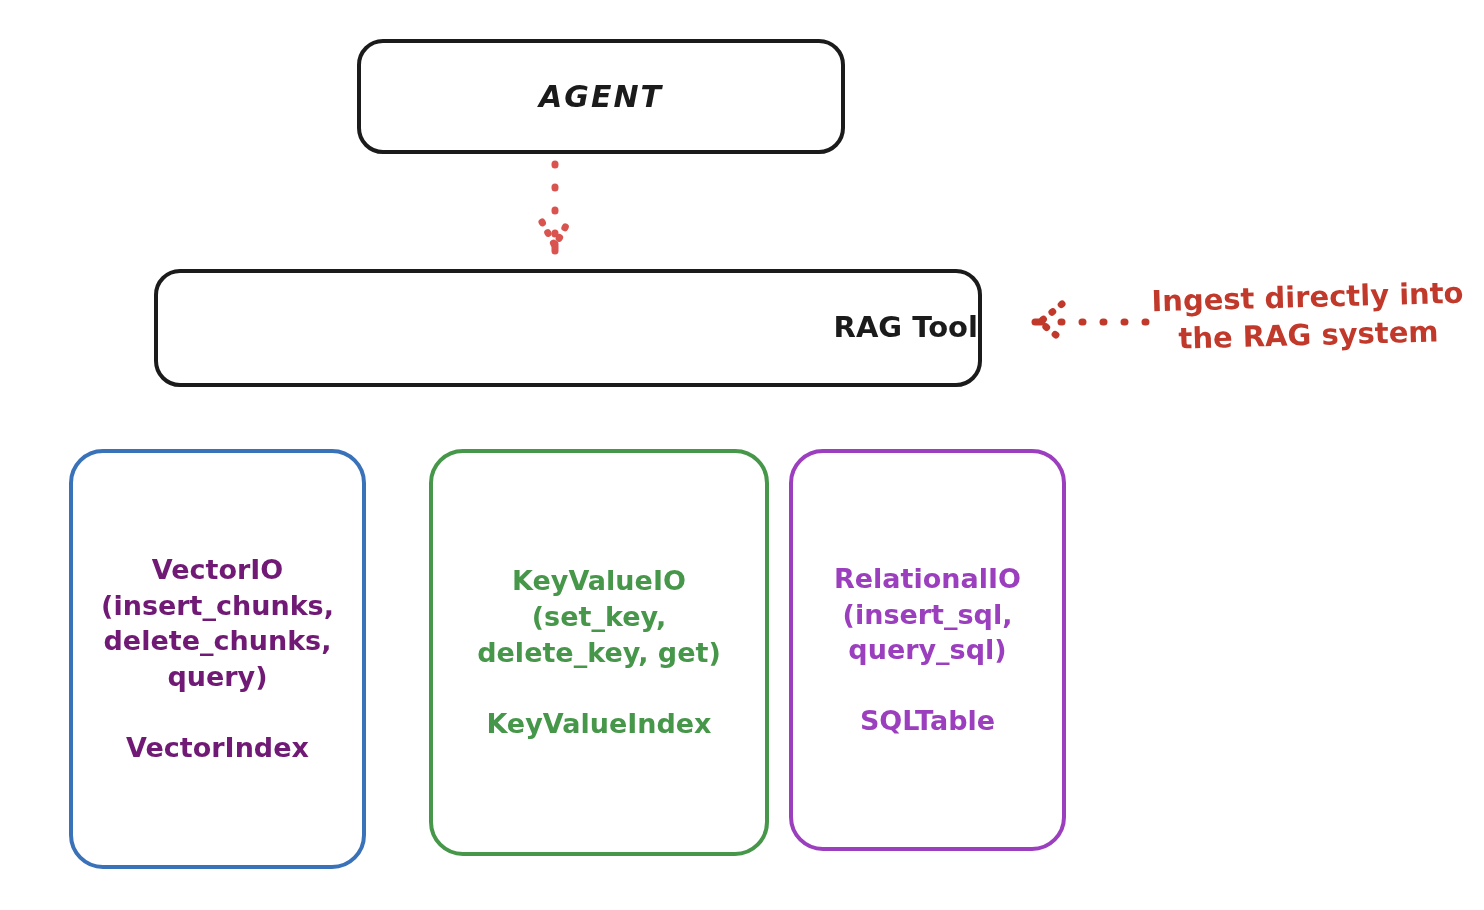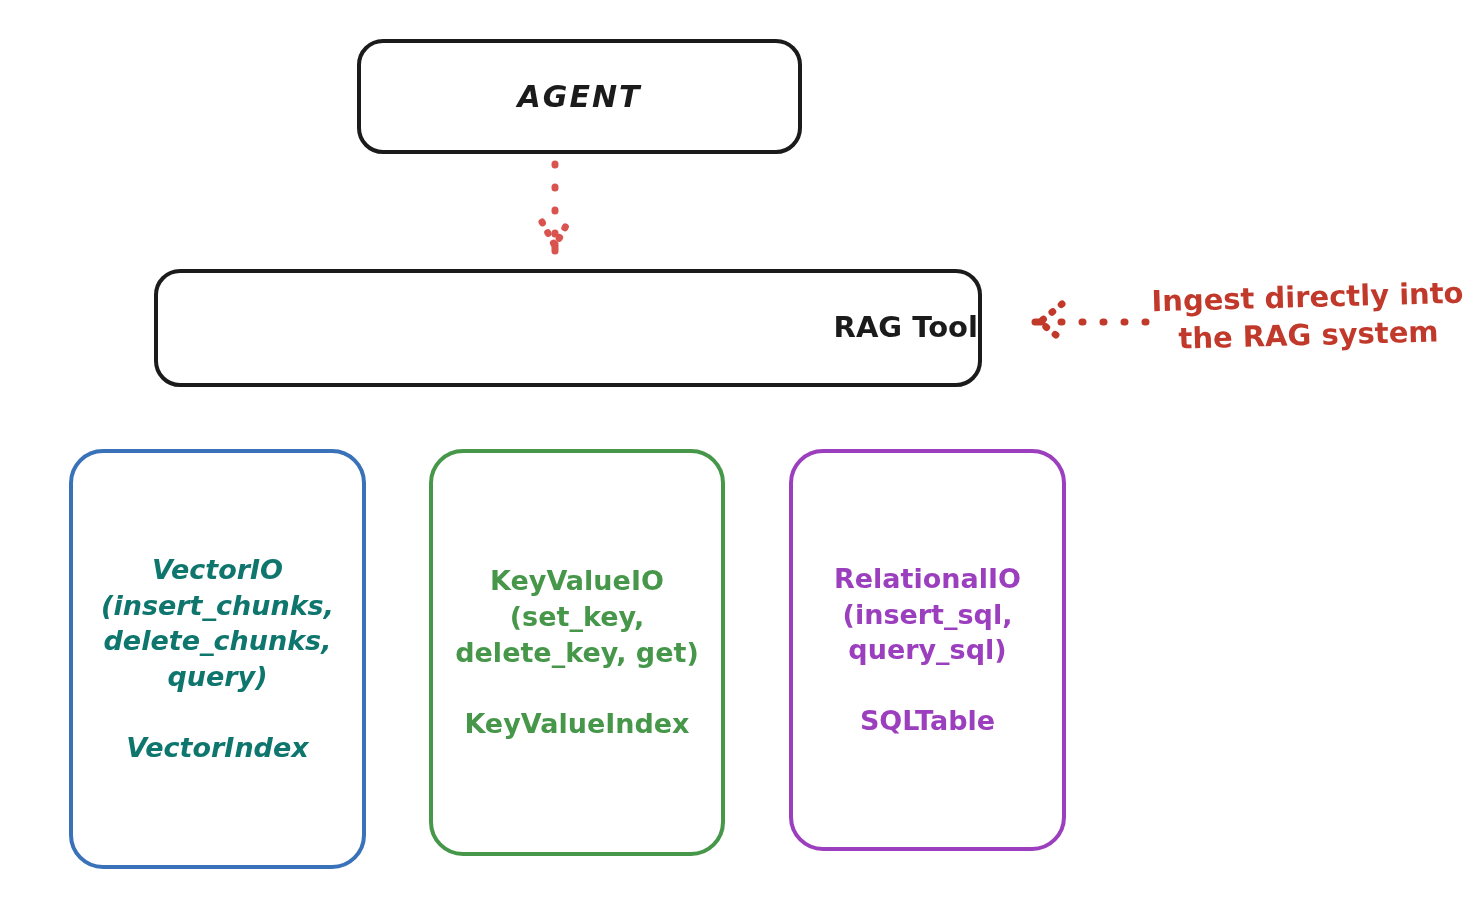--- a/index.html
+++ b/index.html
@@ -29,21 +29,21 @@
   }
   .node-label {
     white-space: pre-line;
     line-height: 1.30;
   }
 
   
   #agent-box {
     left: 357px;
     top: 39px;
-    width: 445px;
+    width: 488px;
     height: 115px;
     border: 4px solid #1b1b1b;
     border-radius: 26px;
   }
   #agent-box .node-label {
     font-family: "DejaVu Sans", sans-serif;
     font-size: 30px;
     font-style: italic;
     font-weight: 700;
     letter-spacing: 2px;
@@ -79,26 +79,26 @@
     line-height: 1.32;
   }
 
   #vectorio-box {
     left: 69px;
     top: 449px;
     width: 297px;
     height: 420px;
     border-color: #3a72b9;
   }
-  #vectorio-box .node-label { color: #0f766e; font-style: italic; }
+  #vectorio-box .node-label { color: #701a75; }
 
   #keyvalueio-box {
     left: 429px;
     top: 449px;
-    width: 296px;
+    width: 340px;
     height: 407px;
     border-color: #46974a;
     text-align: center;
   }
   #keyvalueio-box .node-label { color: #46974a; }
 
   #relationalio-box {
     left: 789px;
     top: 449px;
     width: 277px;

